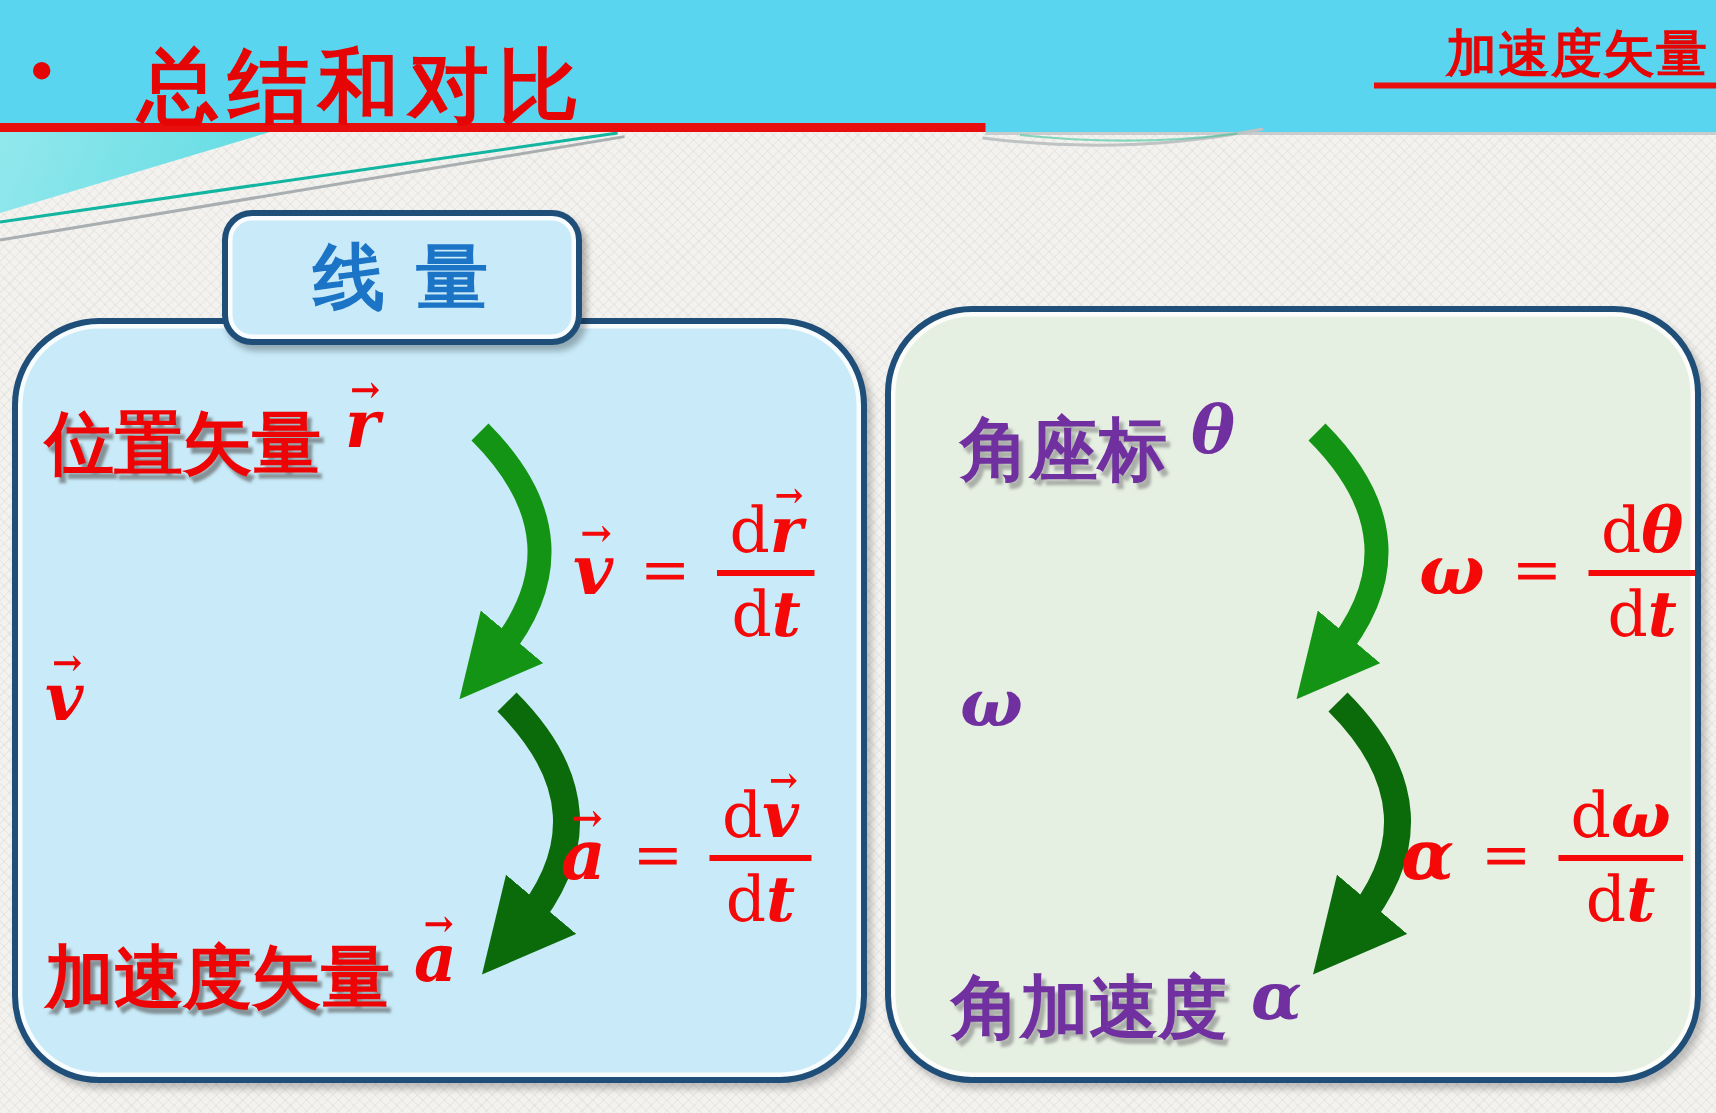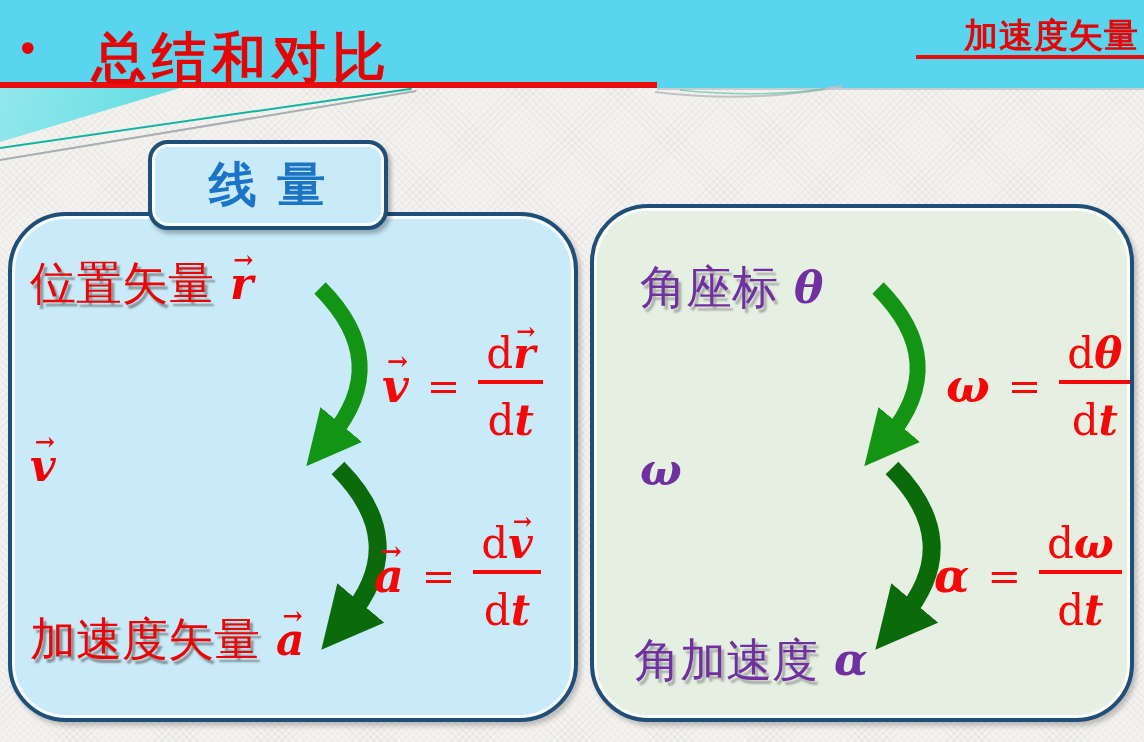--- a/index.html
+++ b/index.html
@@ -40,39 +40,39 @@
 
   .tab{ position:absolute; border:4px solid #1F4E79; border-radius:20px; z-index:6;
     display:flex; align-items:center; justify-content:center;
     font-weight:bold; font-size:48px; color:#1B74C6; letter-spacing:2px;
     box-shadow:3px 4px 4px rgba(0,0,0,.28), inset 0 0 0 3px rgba(255,255,255,.9); }
   .tab-left{ left:148px; top:140px; width:240px; height:90px; background:#C9EAF8; }
   .tab-right{ left:734px; top:140px; width:238px; height:90px; background:#EFF3DF; }
 
   
   .item{ position:absolute; display:flex; align-items:flex-start; gap:16px; white-space:nowrap; z-index:5;}
-  .item .cn{ font-size:46px; font-weight:normal; line-height:1.1; }
+  .item .cn{ font-size:46px; font-weight:bold; line-height:1.1;margin-top:12px; }
   .red   .cn{ color:#EE0404; text-shadow:3px 4px 2px rgba(85,85,85,.6); }
   .purple .cn{ color:#7030A0; text-shadow:3px 4px 2px rgba(120,120,120,.55); }
   .sym{ font-family:"DejaVu Serif",serif; font-style:italic; font-weight:bold; font-size:44px; line-height:1.2; }
   .red .sym{ color:#EE0404; }
   .purple .sym{ color:#7030A0; }
 
   .vec{ position:relative; display:inline-block; }
   .vec .arr{ position:absolute; left:58%; top:-0.52em; transform:translateX(-50%);
     font-size:0.55em; font-style:normal; font-weight:bold; letter-spacing:0; }
 
   
   .formula{ position:absolute; display:flex; align-items:center; gap:18px;
     color:#F50808; font-family:"DejaVu Serif",serif; z-index:5; }
   .formula .lhs{ font-size:46px; font-style:italic; font-weight:bold; }
   .formula .eq{ font-size:40px; }
   .frac{ display:flex; flex-direction:column; align-items:center; }
   .frac .num{ font-size:42px; line-height:1.15; padding:4px 8px 2px; border-bottom:4px solid #F50808; }
-  .frac .den{ font-size:42px; line-height:1.15; padding-top:13px; }
+  .frac .den{ font-size:42px; line-height:1.15; padding-top:2px; }
   .rm{ font-style:normal; font-weight:normal; }
   .it{ font-style:italic; font-weight:bold; }
 
   .f-left-1{ left:382px; top:326px; }
   .f-left-2{ left:374px; top:516px; }
   .f-right-1{ left:946px; top:326px; }
   .f-right-2{ left:934px; top:516px; }
 
   .i-l-1{ left:30px; top:258px; }
   .i-l-2{ left:30px; top:440px; }

